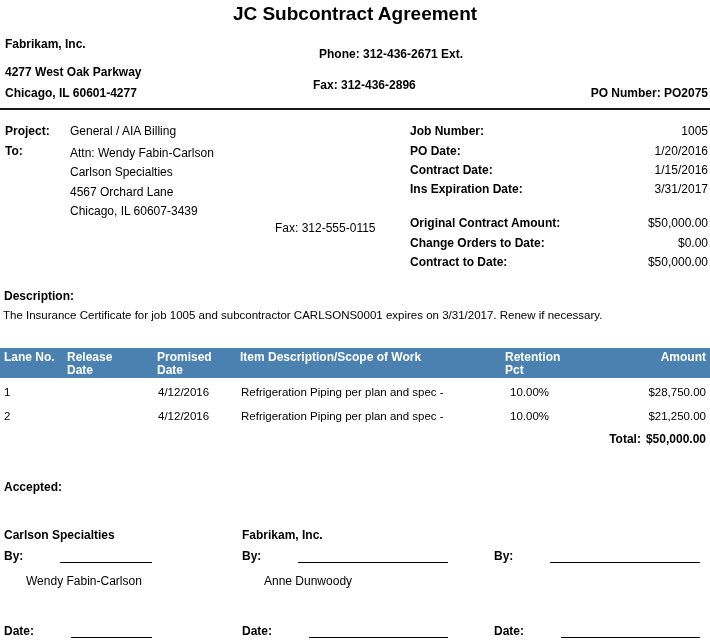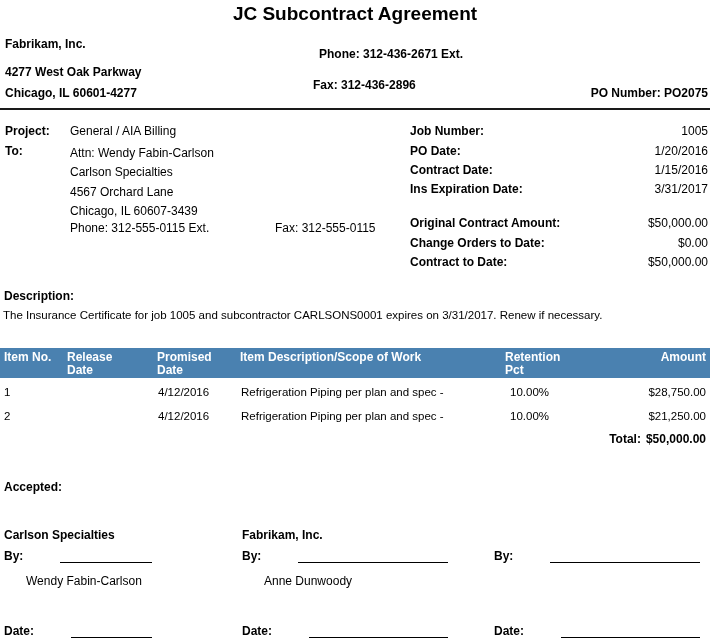--- a/index.html
+++ b/index.html
@@ -106,21 +106,20 @@
 
   <div class="abs project-label">Project:</div>
   <div class="abs project-value">General / AIA Billing</div>
   <div class="abs to-label">To:</div>
   <div class="abs to-lines">
     <div>Attn: Wendy Fabin-Carlson</div>
     <div>Carlson Specialties</div>
     <div>4567 Orchard Lane</div>
     <div>Chicago, IL 60607-3439</div>
   </div>
-  <div class="abs vendor-phone">Phone: 312-555-0115 Ext.</div>
   <div class="abs vendor-fax">Fax: 312-555-0115</div>
 
   <div class="ifield f0">
     <span class="lab">Job Number:</span>
     <span>1005</span>
   </div>
   <div class="ifield f1">
     <span class="lab">PO Date:</span>
     <span>1/20/2016</span>
   </div>
@@ -142,21 +141,21 @@
   </div>
   <div class="ifield a2">
     <span class="lab">Contract to Date:</span>
     <span>$50,000.00</span>
   </div>
 
   <div class="abs desc-label">Description:</div>
   <div class="abs desc-text">The Insurance Certificate for job 1005 and subcontractor CARLSONS0001 expires on 3/31/2017. Renew if necessary.</div>
 
   <div class="abs thead" style="background: rgb(74, 129, 176);">
-    <div class="th th-item">Item No.</div>
+    <div class="th th-item">Lane No.</div>
     <div class="th th-release">Release Date</div>
     <div class="th th-promised">Promised Date</div>
     <div class="th th-desc">Item Description/Scope of Work</div>
     <div class="th th-ret">Retention Pct</div>
     <div class="th th-amount">Amount</div>
   </div>
 
   <div class="trow row0">
     <span class="td td-item">1</span>
     <span class="td td-release"></span>

